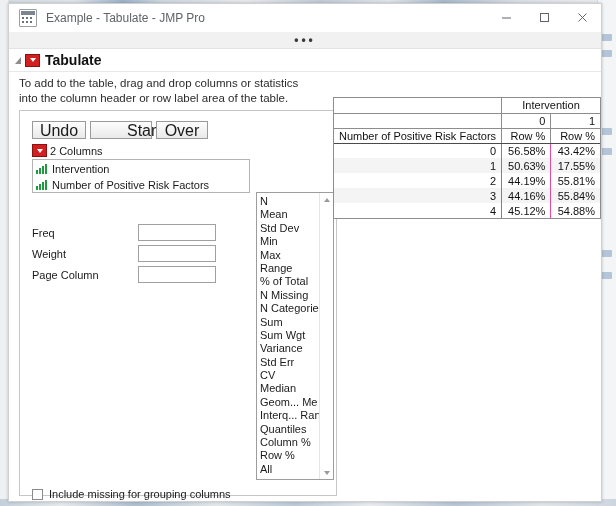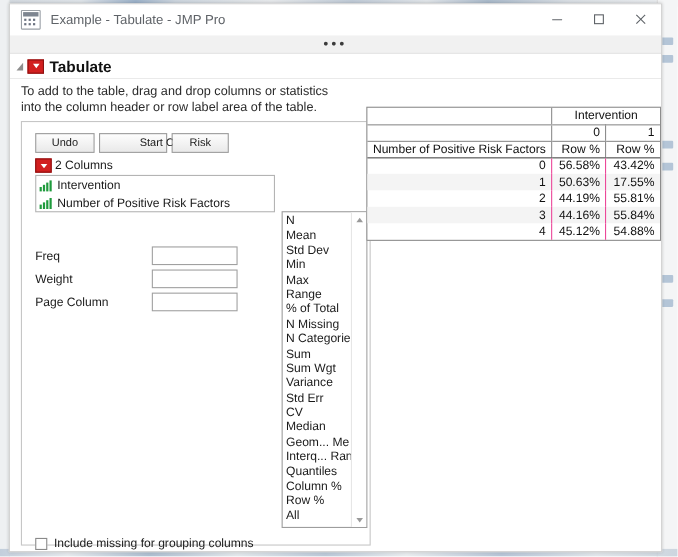--- a/index.html
+++ b/index.html
@@ -202,21 +202,21 @@
     width: 318px; height: 386px;
     background: #ffffff;
     border: 1px solid #c6c6c6;
     box-sizing: border-box;
   }
 
   
   .btn {
     background: linear-gradient(#fdfdfd,#e9e9e9);
     border: 1px solid #9a9a9a;
-    font-size: 10px;
+    font-size: 16px;
     color: #1a1a1a;
     font-family: "Liberation Sans", sans-serif;
     padding: 2px 6px;
     box-sizing: border-box;
     text-align: center;
     cursor: default;
     white-space: nowrap;
   }
 
   #btn-row {
@@ -480,21 +480,21 @@
     <div id="instructions">
       <div>To add to the table, drag and drop columns or statistics</div>
       <div>into the column header or row label area of the table.</div>
     </div>
 
     <div id="dialog-panel">
 
       <div id="btn-row">
         <div class="btn" id="btn-undo">Undo</div>
         <div class="btn" id="btn-startover">Start Over</div>
-        <div class="btn" id="btn-done">Risk</div>
+        <div class="btn" id="btn-done">Over</div>
       </div>
 
       <div id="cols-label-row">
         <span class="red-tri-btn">
             <i></i>
           </span>
         <span id="cols-label">2 Columns</span>
       </div>
 
       <div id="cols-list">

